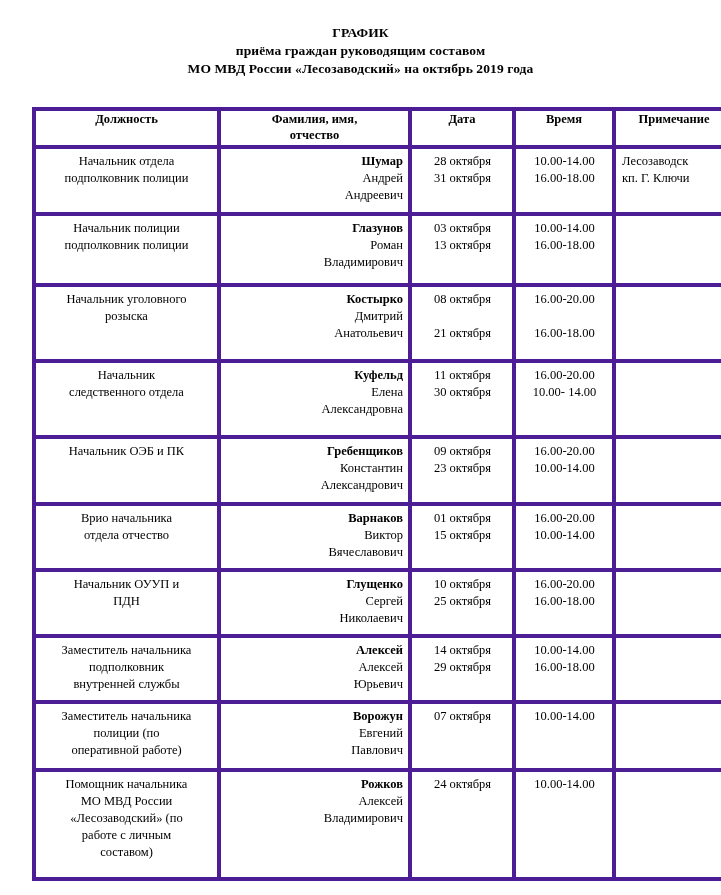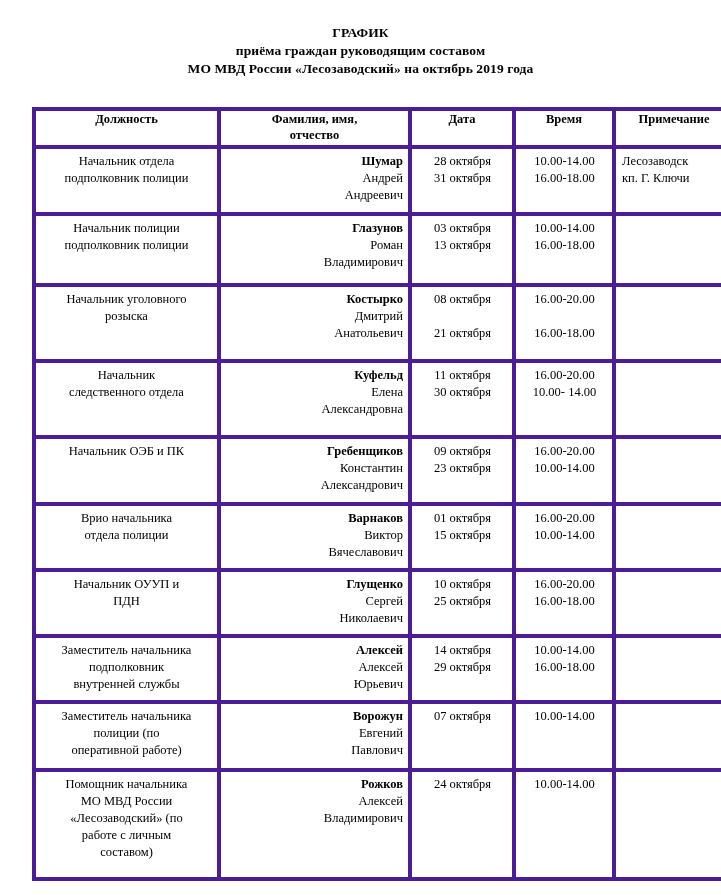--- a/index.html
+++ b/index.html
@@ -319,21 +319,21 @@
               </div>
             </td>
             <td class="note">
               <div class="cell"></div>
             </td>
           </tr>
           <tr class="r5">
             <td class="pos">
               <div class="cell">
                 <span class="ln">Врио начальника</span>
-                <span class="ln">отдела полиции</span>
+                <span class="ln">отдела отчество</span>
               </div>
             </td>
             <td class="name">
               <div class="cell">
                 <span class="ln surname">Варнаков</span>
                 <span class="ln">Виктор</span>
                 <span class="ln">Вячеславович</span>
               </div>
             </td>
             <td class="date">

